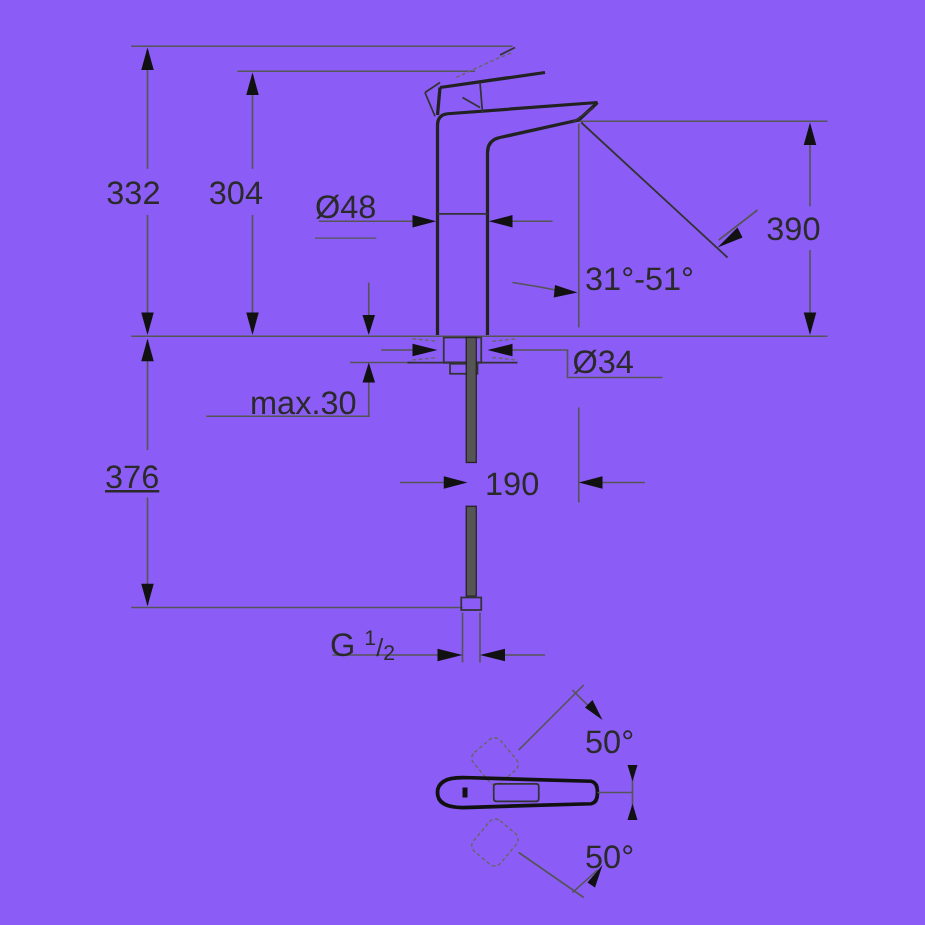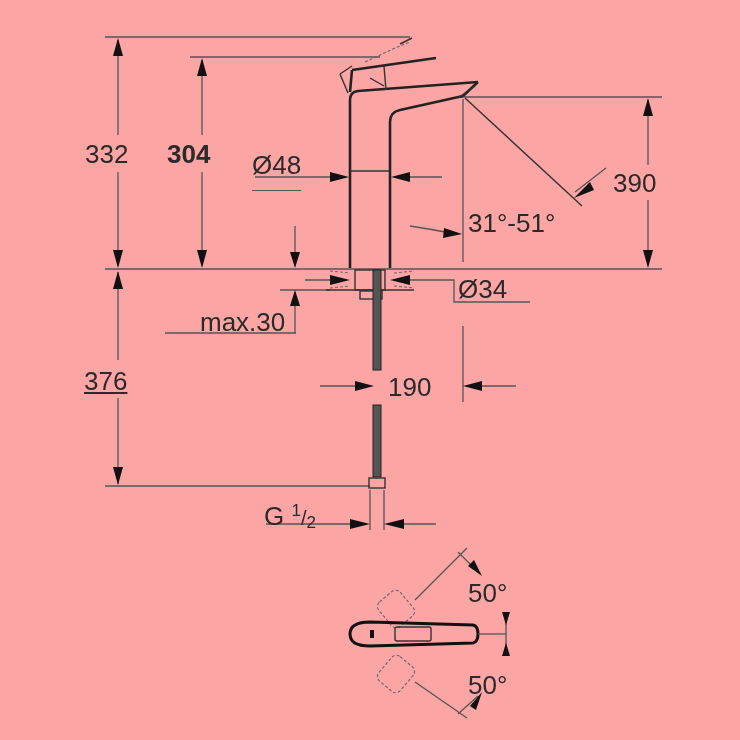--- a/index.html
+++ b/index.html
@@ -1,17 +1,17 @@
 <!DOCTYPE html>
 <html><head>
 <meta charset="utf-8">
 <style>
   html, body { margin: 0; padding: 0; background: #ffffff; }
   body { width: 740px; height: 740px; overflow: hidden; }
-  #stage { position: relative; width: 740px; height: 740px; background: #fca5a5; }
+  #stage { position: relative; width: 740px; height: 740px; background: #8b5cf6; }
   svg { position: absolute; left: 0; top: 0; }
   .dim { stroke: #555; stroke-width: 1.3; fill: none; }
   .body { stroke: #222; stroke-width: 2.6; fill: none; stroke-linejoin: round; }
   .thin { stroke: #333; stroke-width: 1.4; fill: none; }
   .dash { stroke: #666; stroke-width: 1.1; fill: none; stroke-dasharray: 3 2; }
   .arrow { fill: #111; stroke: none; }
   .lbl {
     position: absolute;
     font-family: "Liberation Sans", "DejaVu Sans", sans-serif;
     font-size: 26px;
@@ -160,21 +160,21 @@
     <rect class="thin" x="395" y="627" width="36" height="14" rx="2" stroke-width="2"></rect>
     <rect x="370" y="630" width="4" height="8" fill="#111"></rect>
     <line class="dim" x1="478" y1="634" x2="506" y2="634"></line>
     <line class="dim" x1="506" y1="612" x2="506" y2="656"></line>
     <polygon class="arrow" points="506,625 502,612 510,612"></polygon>
     <polygon class="arrow" points="506,643 502,656 510,656"></polygon>
   </g>
 </svg>
 
 <div class="lbl" style="left:85px;top:141px;">332</div>
-<div class="lbl" style="left:167px;top:141px;font-weight:bold;">304</div>
+<div class="lbl" style="left:167px;top:141px;">304</div>
 <div class="lbl" style="left:252px;top:152px;border-bottom:1.3px solid #555;padding-bottom:12px;">Ø48</div>
 <div class="lbl" style="left:468px;top:210px;">31°-51°</div>
 <div class="lbl" style="left:613px;top:170px;">390</div>
 <div class="lbl" style="left:458px;top:276px;">Ø34</div>
 <div class="lbl" style="left:168px;top:309px;margin-left:32px;">max.30</div>
 <div class="lbl" style="left:84px;top:368px;text-decoration:underline;">376</div>
 <div class="lbl" style="left:388px;top:374px;">190</div>
 <div class="lbl" style="left:264px;top:502px;"><span>G</span> <sup>1</sup><span style="font-size:20px">/</span><sub>2</sub></div>
 <div class="lbl" style="left:468px;top:580px;">50°</div>
 <div class="lbl" style="left:468px;top:672px;">50°</div>

